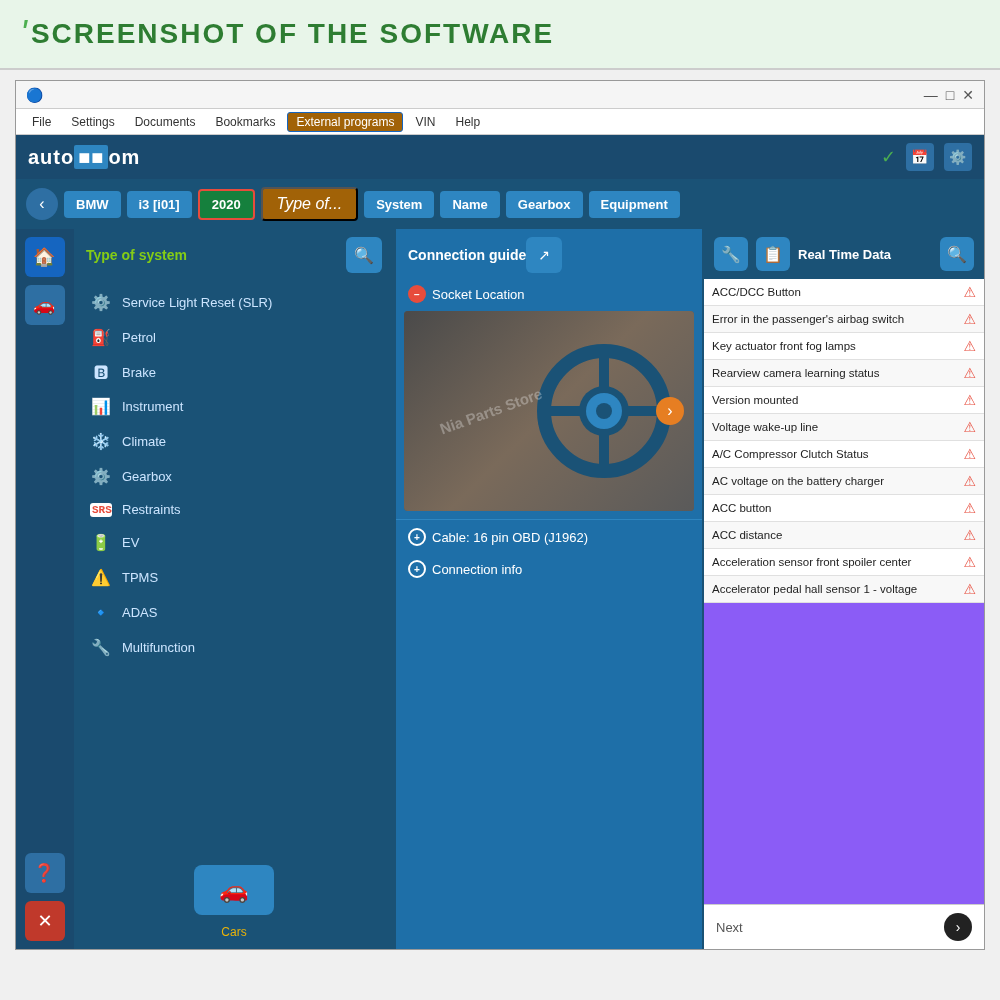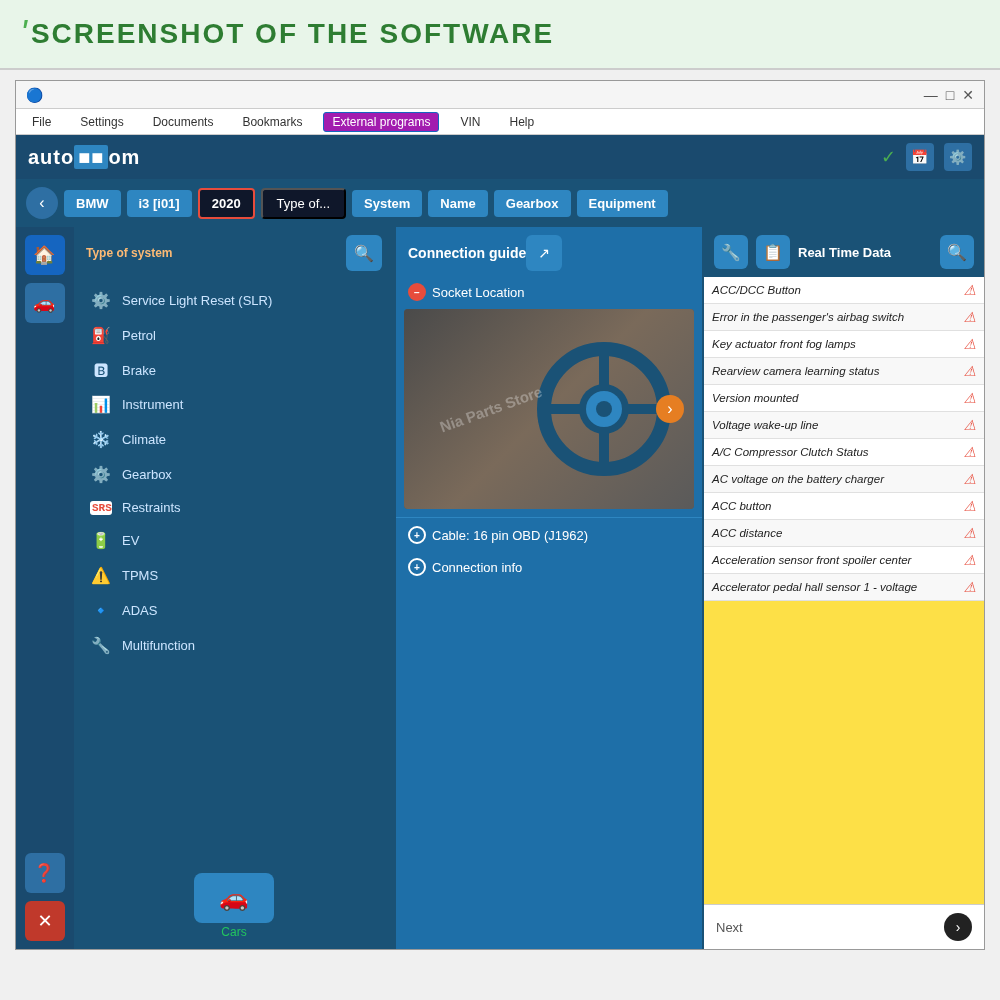--- a/index.html
+++ b/index.html
@@ -60,32 +60,32 @@
       color: #555;
     }
     .title-bar-controls span { cursor: pointer; }
 
     .menu-bar {
       background: #fff;
       border-bottom: 1px solid #ccc;
       padding: 2px 8px;
       display: flex;
       align-items: center;
-      gap: 13px;
+      gap: 4px;
       height: 26px;
     }
     .menu-item {
       padding: 2px 8px;
       font-size: 12px;
       color: #333;
       cursor: pointer;
       border-radius: 3px;
     }
     .menu-item.active {
-      background: #a21caf;
+      background: #a16207;
       color: #fff;
       border: 1px solid #1565c0;
     }
 
     
     .app-area {
       background: #1a5276;
       flex: 1;
       display: flex;
       flex-direction: column;
@@ -148,30 +148,31 @@
       background: #2e86c1;
       color: #fff;
       padding: 6px 12px;
       border-radius: 4px;
       font-size: 13px;
       font-weight: bold;
       cursor: pointer;
       border: none;
     }
     .nav-tab.highlighted {
-      background: #0f172a;
+      background: #15803d;
       border: 2px solid #e74c3c;
     }
     .nav-tab-type {
-      background: #0f172a;
+      background: #a16207;
       color: #fff;
       padding: 6px 14px;
       border-radius: 4px;
-      font-size: 13px;
-      cursor: pointer;
+      font-size: 16px;
+      cursor: pointer;
+      font-style: italic;
     }
 
     
     .main-content {
       display: flex;
       flex: 1;
     }
 
     
     .left-sidebar {
@@ -204,22 +205,22 @@
       display: flex;
       flex-direction: column;
     }
     .panel-header {
       display: flex;
       align-items: center;
       justify-content: space-between;
       padding: 8px 12px;
     }
     .panel-title {
-      color: #fdba74;
-      font-size: 12px;
+      color: #84cc16;
+      font-size: 14px;
       font-weight: bold;
     }
     .search-btn {
       width: 36px;
       height: 36px;
       background: #2e86c1;
       border-radius: 6px;
       display: flex;
       align-items: center;
       justify-content: center;
@@ -363,23 +364,22 @@
       border-radius: 6px;
       display: flex;
       align-items: center;
       justify-content: center;
       color: #fff;
       font-size: 16px;
       cursor: pointer;
     }
     .rtd-list {
       flex: 1;
-      background: #fde047;
+      background: #8b5cf6;
       overflow-y: auto;
-      font-style: italic;
     }
     .rtd-item {
       display: flex;
       align-items: center;
       justify-content: space-between;
       padding: 5px 8px;
       font-size: 11.5px;
       color: #222;
       border-bottom: 1px solid #e0e0e0;
       background: #fff;
@@ -419,24 +419,24 @@
       display: flex;
       align-items: center;
       justify-content: center;
       color: #fff;
       font-size: 24px;
       cursor: pointer;
     }
 
     
     .cars-label {
-      color: #22c55e;
+      color: #eab308;
       font-size: 12px;
       text-align: left;
-      margin-top: 2px;
+      margin-top: 10px;
     }
   </style>
 </head>
 <body>
 
 <div class="banner">
   <span class="banner-apostrophe">'</span>
   <span class="banner-text">Screenshot of the Software</span>
 </div>
 

